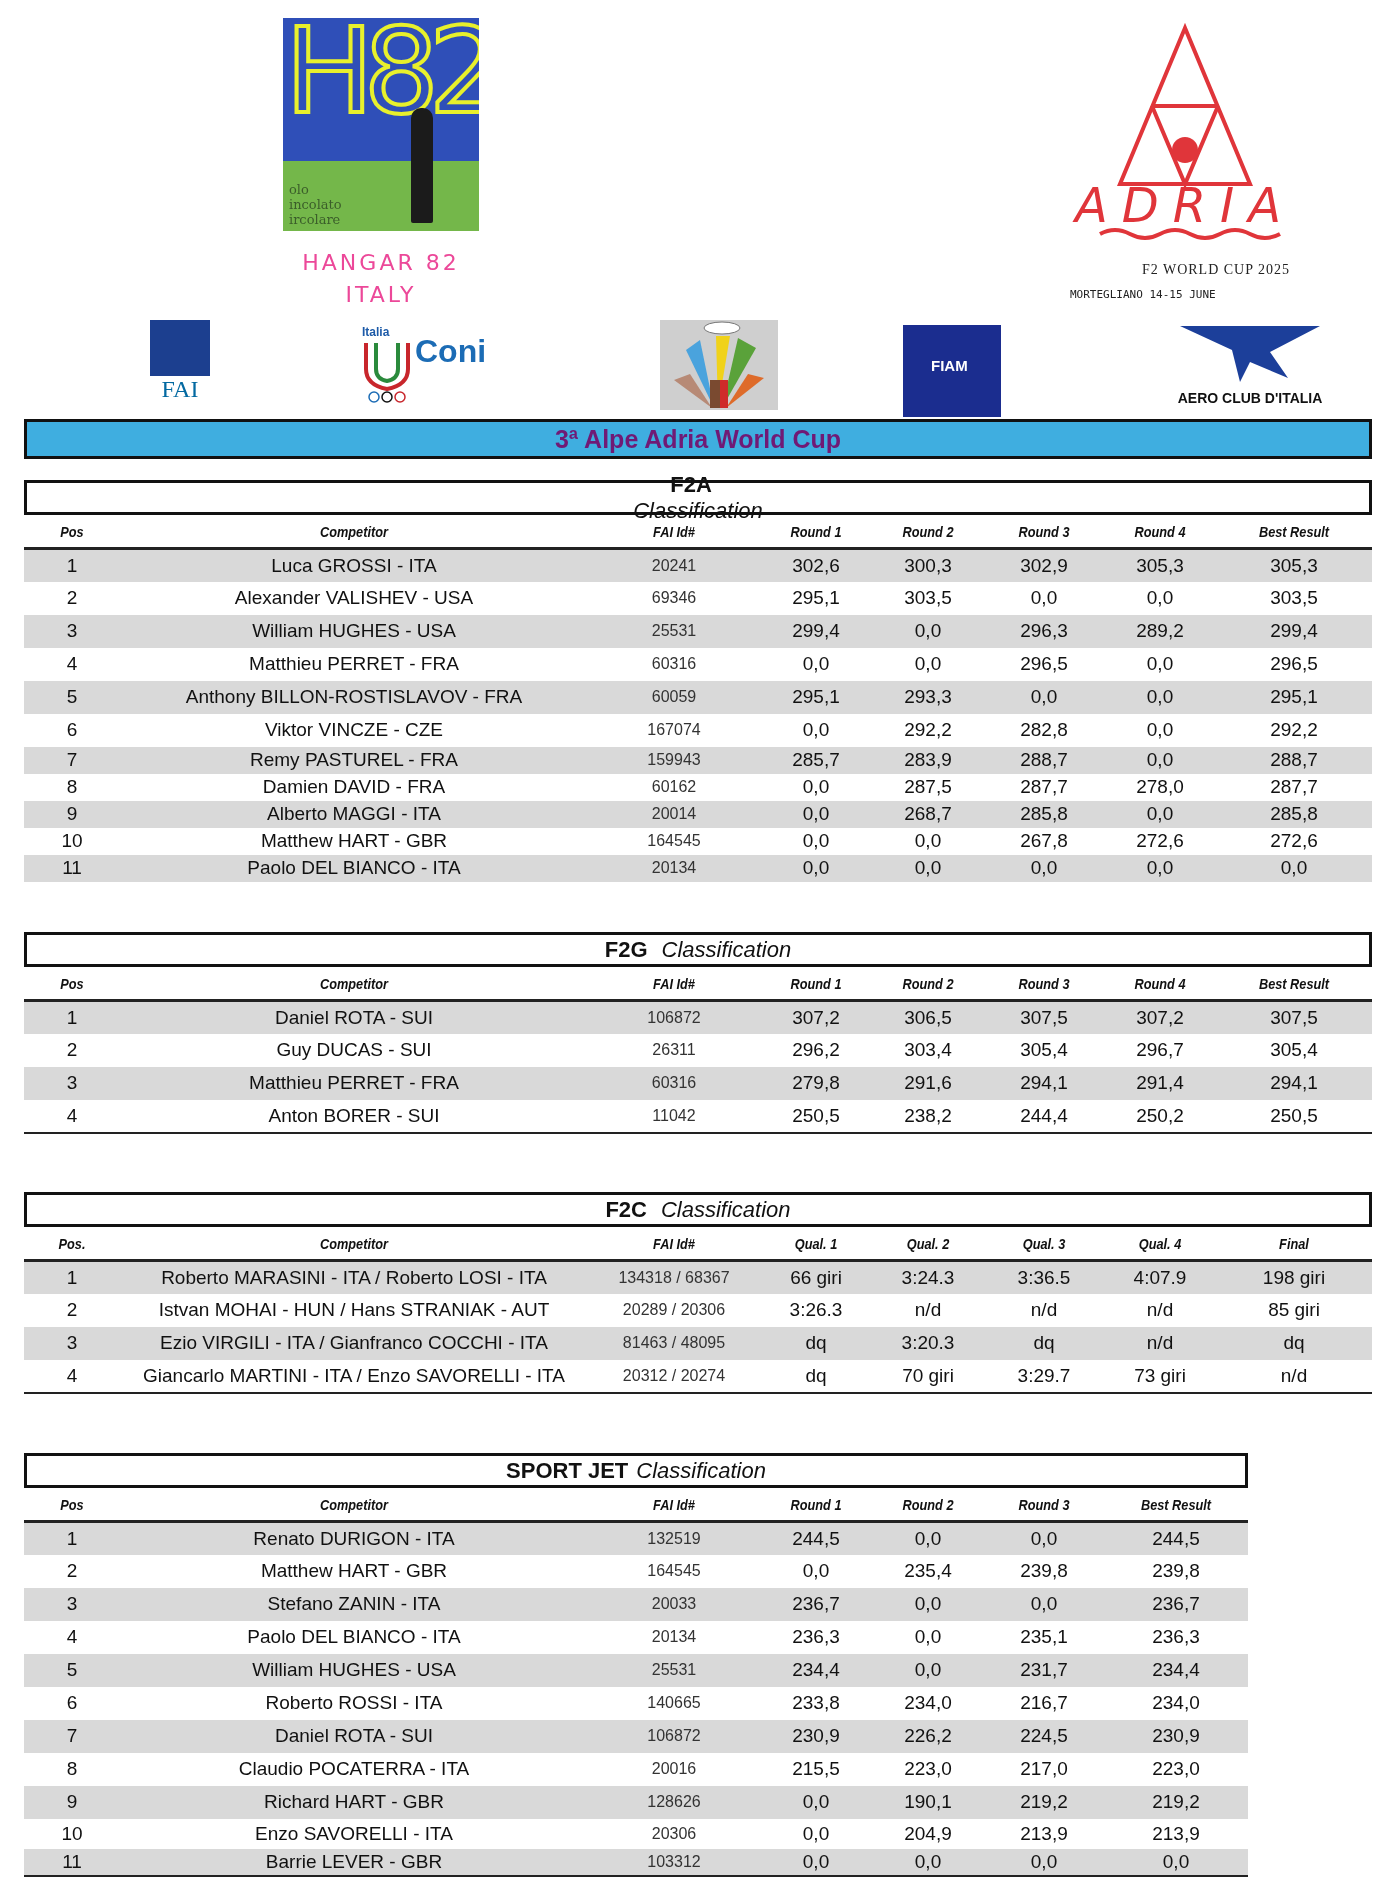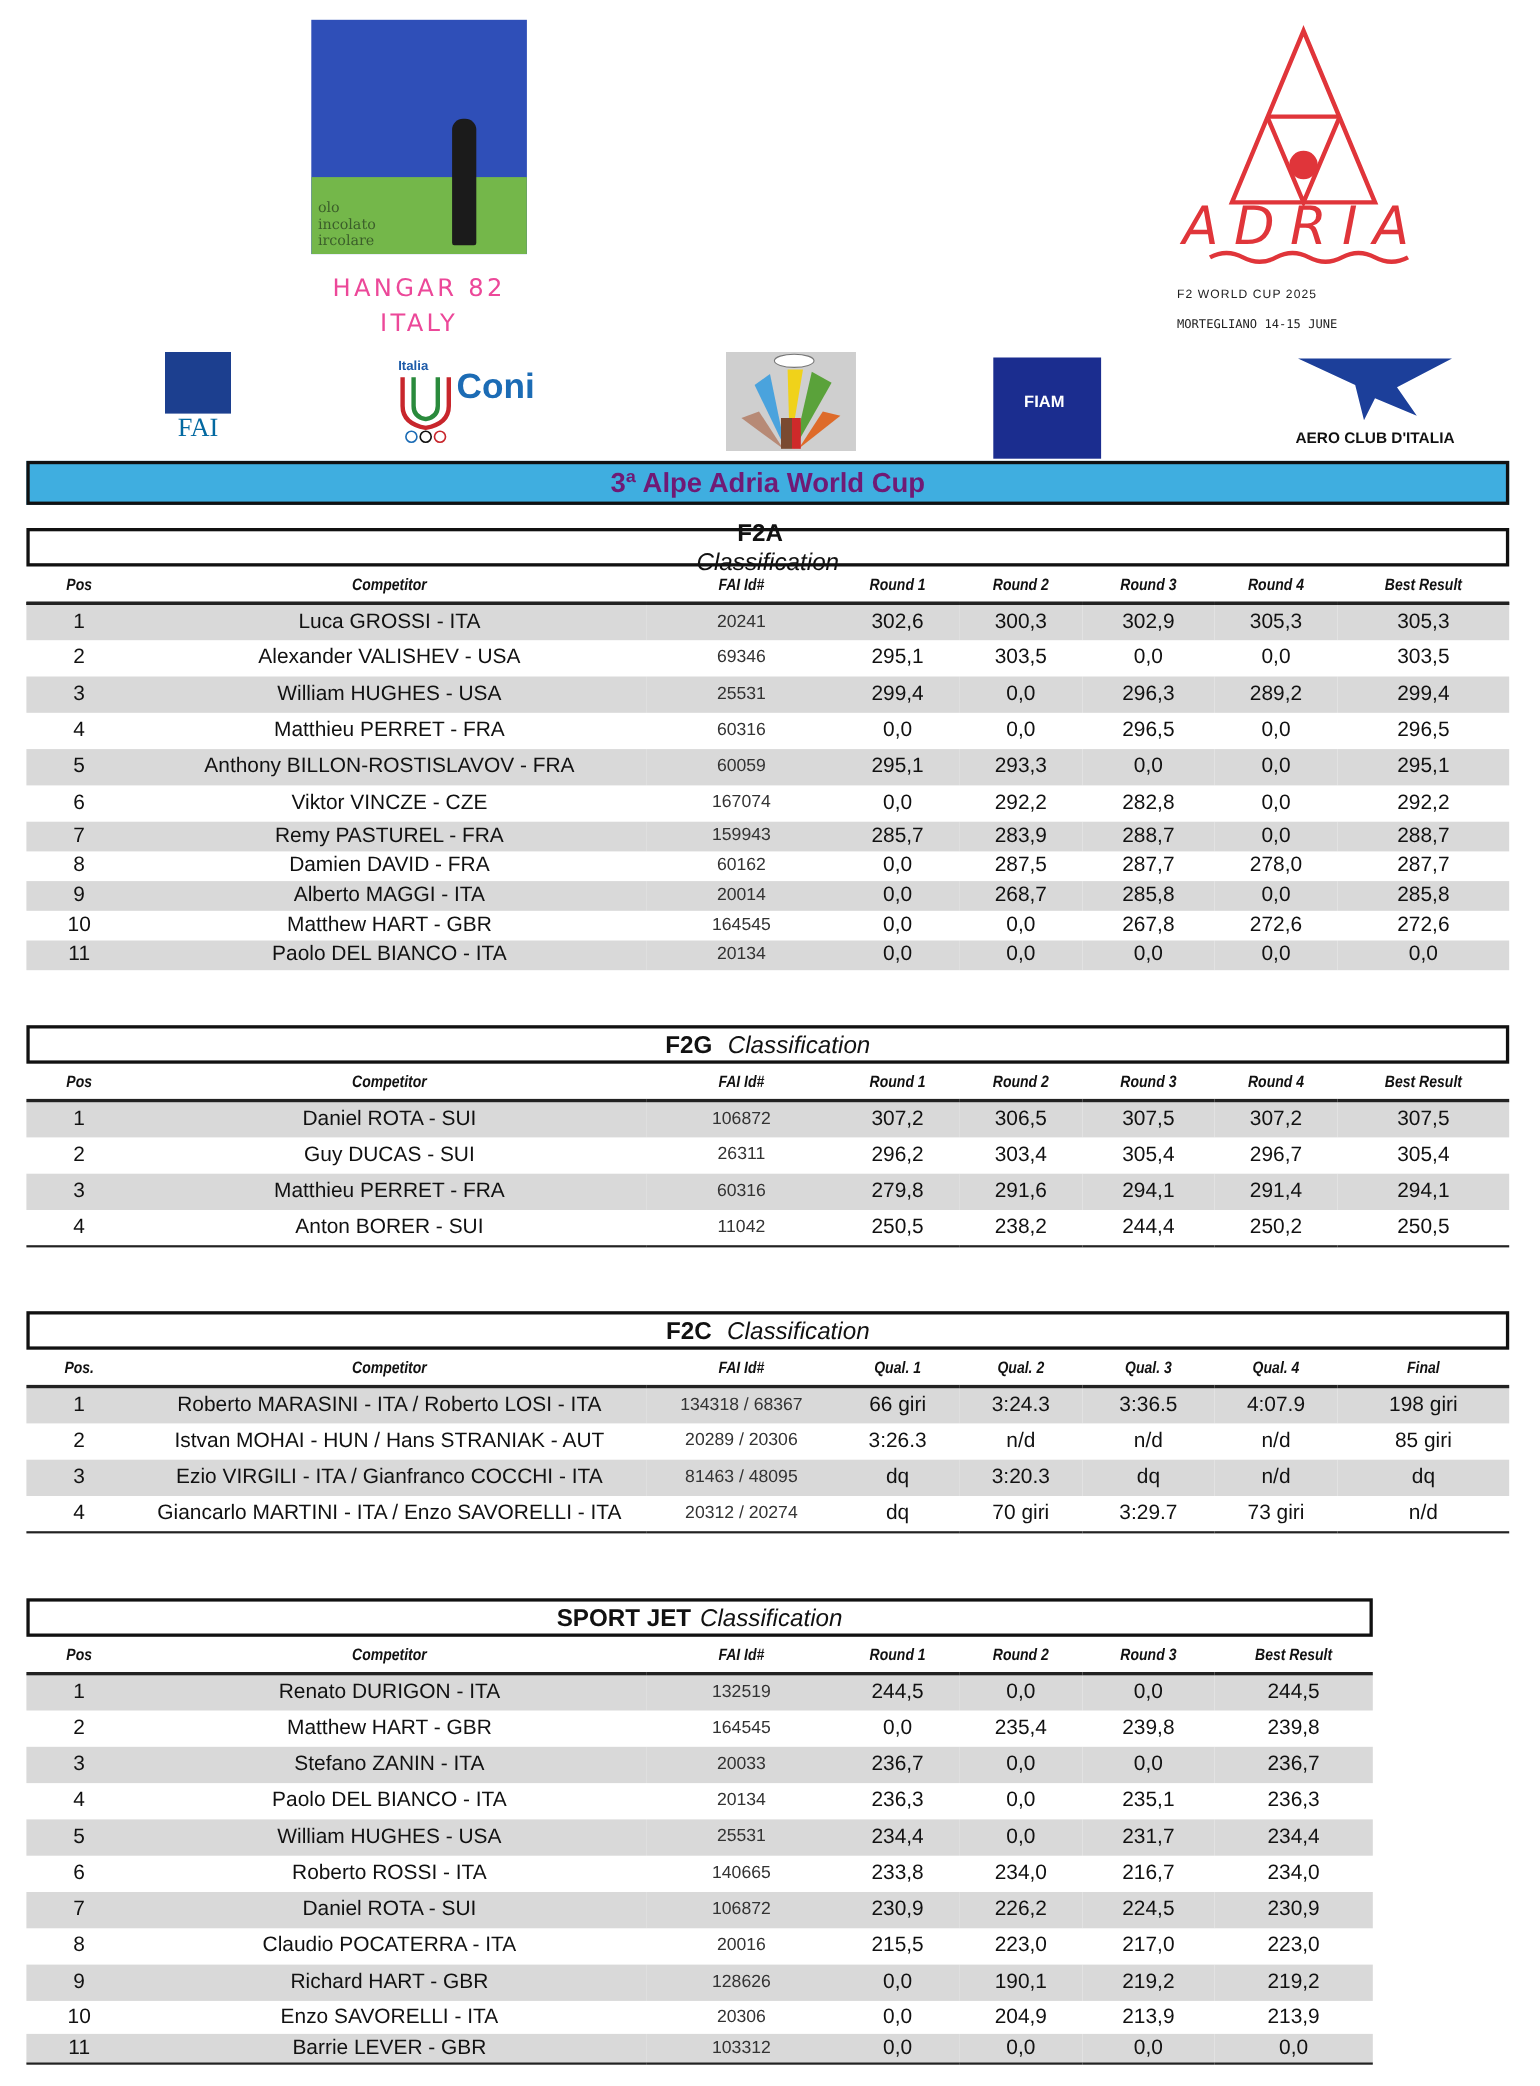--- a/index.html
+++ b/index.html
@@ -11,21 +11,21 @@
   .h82 { left:283px; top:18px; width:196px; height:213px; background:#2f4fb8; overflow:hidden; }
   .h82 .grass { position:absolute; left:0; bottom:0; width:100%; height:70px; background:#74b74a; }
   .h82 .big { position:absolute; left:2px; top:-6px; font-family:"DejaVu Sans", sans-serif; font-size:118px;
               color:transparent; -webkit-text-stroke:4px #e8f02c; letter-spacing:-10px; line-height:1; }
   .h82 .man { position:absolute; left:128px; top:90px; width:22px; height:115px; background:#1b1b1b; border-radius:10px 10px 2px 2px; }
   .h82 .sub { position:absolute; left:6px; bottom:4px; font-family:"DejaVu Serif", serif; font-size:13px; color:#3b5e2a; line-height:15px; }
   .hangar-text { left:270px; top:247px; width:222px; text-align:center; font-family:"DejaVu Sans", sans-serif;
                  font-size:22px; letter-spacing:3px; line-height:32px; color:#ec4899; }
 
   .adria { left:1060px; top:22px; width:250px; height:240px; }
-  .adria-t1 { left:1070px; top:262px; width:220px; font-family:Liberation Sans, sans-serif; font-size:11px; letter-spacing:1px; color:#222; }
+  .adria-t1 { left:1070px; top:262px; width:220px; font-family:Liberation Serif, serif; font-size:14px; letter-spacing:1px; color:#222;text-align:right; }
   .adria-t2 { left:1070px; top:288px; width:220px; font-family:"DejaVu Sans Mono", monospace; font-size:11px; color:#222; }
 
   .fai { left:150px; top:320px; width:60px; height:80px; }
   .fai .box { width:60px; height:56px; background:#1c3f8f; }
   .fai .txt { font-family:"Liberation Serif", serif; font-size:24px; color:#0369a1; text-align:center; line-height:26px; }
   .coni { left:360px; top:325px; width:130px; height:80px; }
   .coni .italia { position:absolute; left:2px; top:0; font-size:12px; color:#1c5aa8; font-weight:bold; }
   .coni .name { position:absolute; left:55px; top:8px; font-size:32px; font-weight:bold; color:#1c6cb5; }
   .fan { left:660px; top:320px; width:118px; height:90px; background:#c9c9c9; }
   .fiam { left:903px; top:325px; width:98px; height:92px; background:#1b2d8f; }
@@ -51,20 +51,21 @@
   td { padding:0; text-align:center; font-size:19px; color:#111; }
   td.id { font-size:16px; color:#333; }
   tr.alt td { background:#d9d9d9; }
   table.boxbottom { border-bottom:2px solid #222; }
 </style>
 </head>
 <body>
 
 <div class="abs h82">
   <div class="grass"></div>
+  <div class="big">H82</div>
   <div class="man"></div>
   <div class="sub">
     <div>olo</div>
     <div>incolato</div>
     <div>ircolare</div>
   </div>
 </div>
 <div class="abs hangar-text">
   <div>HANGAR 82</div>
   <div>ITALY</div>

